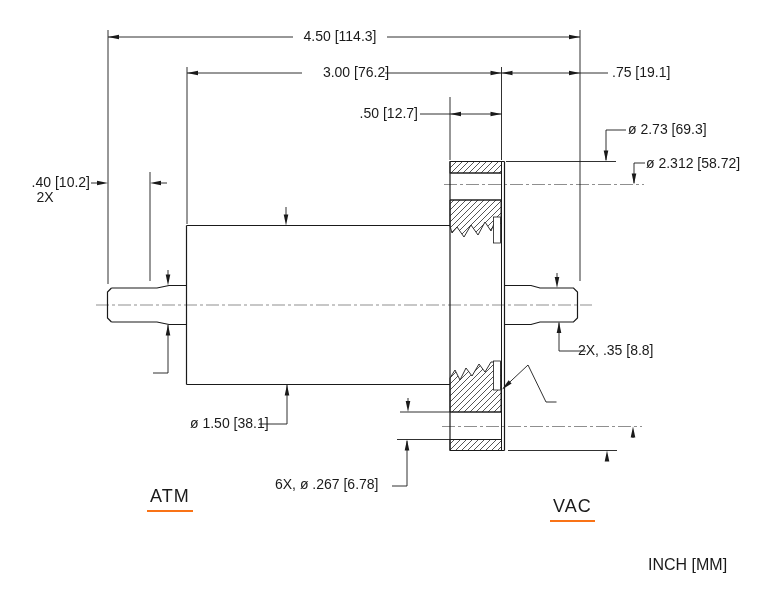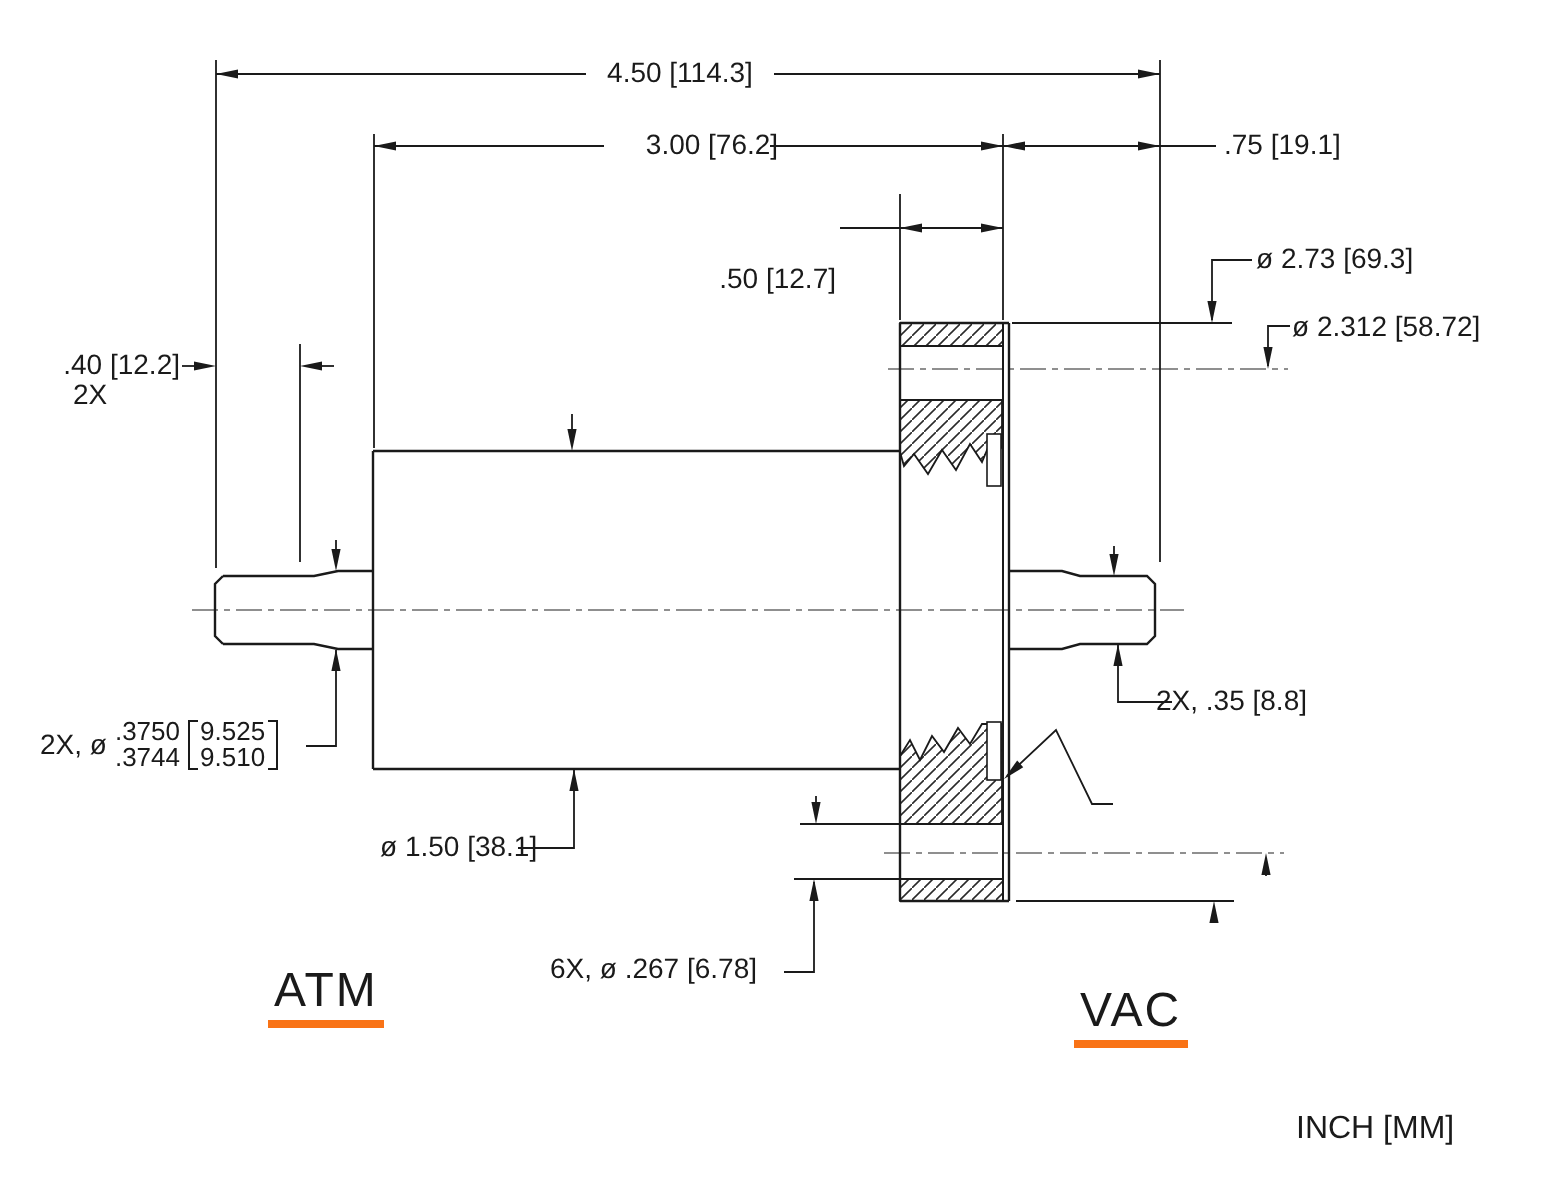--- a/index.html
+++ b/index.html
@@ -7,22 +7,22 @@
     position:relative; width:772px; height:596px; background:#ffffff;
     font-family:"Liberation Sans", sans-serif; color:#1a1a1a; overflow:hidden;
   }
   #draw { position:absolute; left:0; top:0; }
   .lbl {
     position:absolute; font-size:14px; color:#1a1a1a;
     white-space:nowrap; line-height:15px;
   }
   .ctr { text-align:center; }
   .rgt { text-align:right; }
-  .big { font-size:24px; line-height:26px; letter-spacing:1px;
-         border-bottom:4px solid #f97316; padding:0 3px 1px 3px; }
+  .big { font-size:18px; line-height:26px; letter-spacing:1px;
+         border-bottom:2px solid #f97316; padding:0 3px 1px 3px;margin-left:13px; }
   .callout { display:flex; align-items:center; gap:4px; }
   .stack { display:flex; flex-direction:column; font-size:13px; line-height:12.5px; }
   .stack span { display:block; }
   .brk { display:flex; align-items:stretch; }
   .br-l { width:4px; border:1.6px solid #1a1a1a; border-right:none; margin-right:1px; }
   .br-r { width:4px; border:1.6px solid #1a1a1a; border-left:none; margin-left:1px; }
   .units { font-size:16px; }
 </style>
 </head>
 <body>
@@ -146,44 +146,29 @@
       <polygon points="502,389.5 511.6,383.6 508.6,380.2" stroke="none"></polygon>
     </g>
   </svg>
 
   <div class="lbl ctr" style="left:297px; top:29px; width:86px;">4.50 [114.3]</div>
 
   <div class="lbl ctr" style="left:306px; top:65px; width:76px;margin-left:12px;">3.00 [76.2]</div>
 
   <div class="lbl" style="left:612px; top:65px;">.75 [19.1]</div>
 
-  <div class="lbl rgt" style="left:355px; top:106px; width:63px;margin-top:26px;">.50 [12.7]</div>
+  <div class="lbl rgt" style="left:355px; top:106px; width:63px;">.50 [12.7]</div>
 
-  <div class="lbl rgt" style="left:24px; top:175px; width:66px;">.40 [12.2]</div>
+  <div class="lbl rgt" style="left:24px; top:175px; width:66px;">.40 [10.2]</div>
   <div class="lbl ctr" style="left:24px; top:190px; width:42px;">2X</div>
 
   <div class="lbl" style="left:628px; top:122px;">ø 2.73 [69.3]</div>
 
   <div class="lbl" style="left:646px; top:156px;">ø 2.312 [58.72]</div>
 
-  <div class="lbl callout" style="left:20px; top:360px;">
-    <span>2X, ø</span>
-    <span class="stack rgt">
-      <span>.3750</span>
-      <span>.3744</span>
-    </span>
-    <span class="brk">
-      <span class="br-l"></span>
-      <span class="stack">
-        <span>9.525</span>
-        <span>9.510</span>
-      </span>
-      <span class="br-r"></span>
-    </span>
-  </div>
 
   <div class="lbl" style="left:190px; top:416px;">ø 1.50 [38.1]</div>
 
   <div class="lbl" style="left:578px; top:343px;">2X, .35 [8.8]</div>
 
 
   <div class="lbl" style="left:275px; top:477px;">6X, ø .267 [6.78]</div>
 
   <div class="lbl big" style="left:134px; top:483px;">ATM</div>
 

